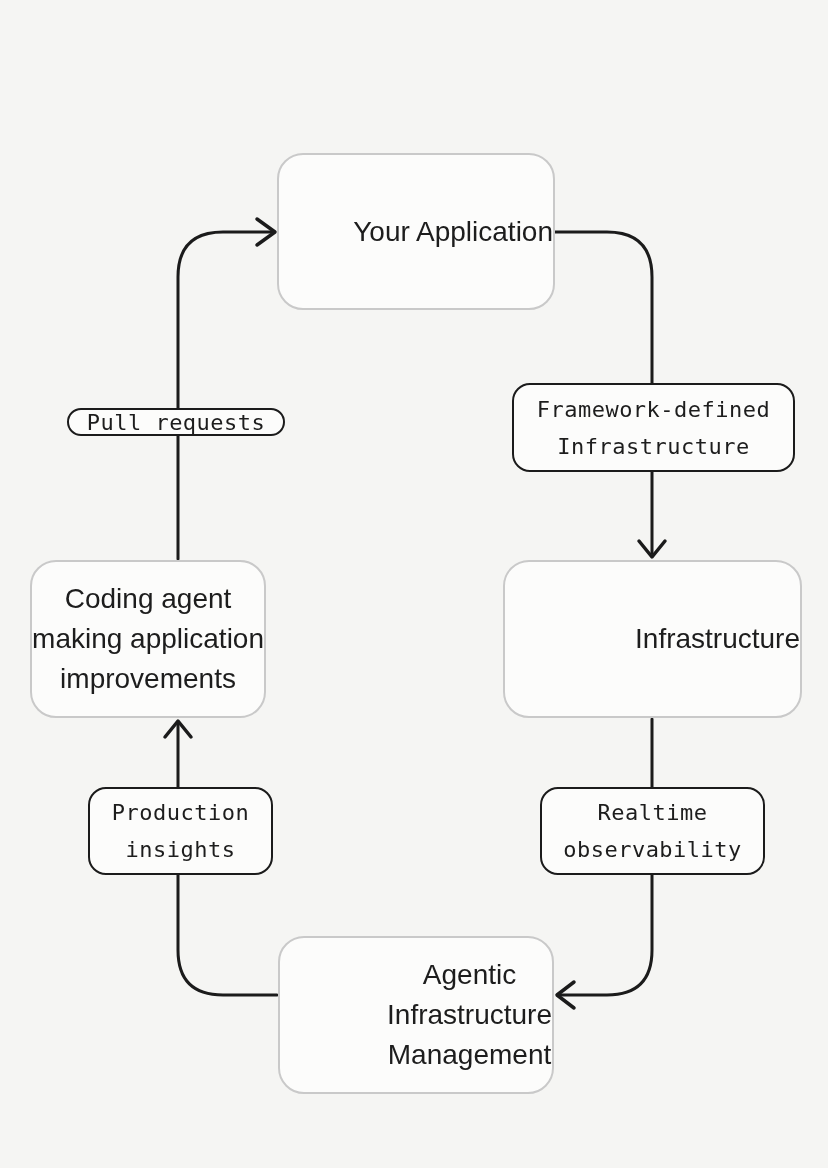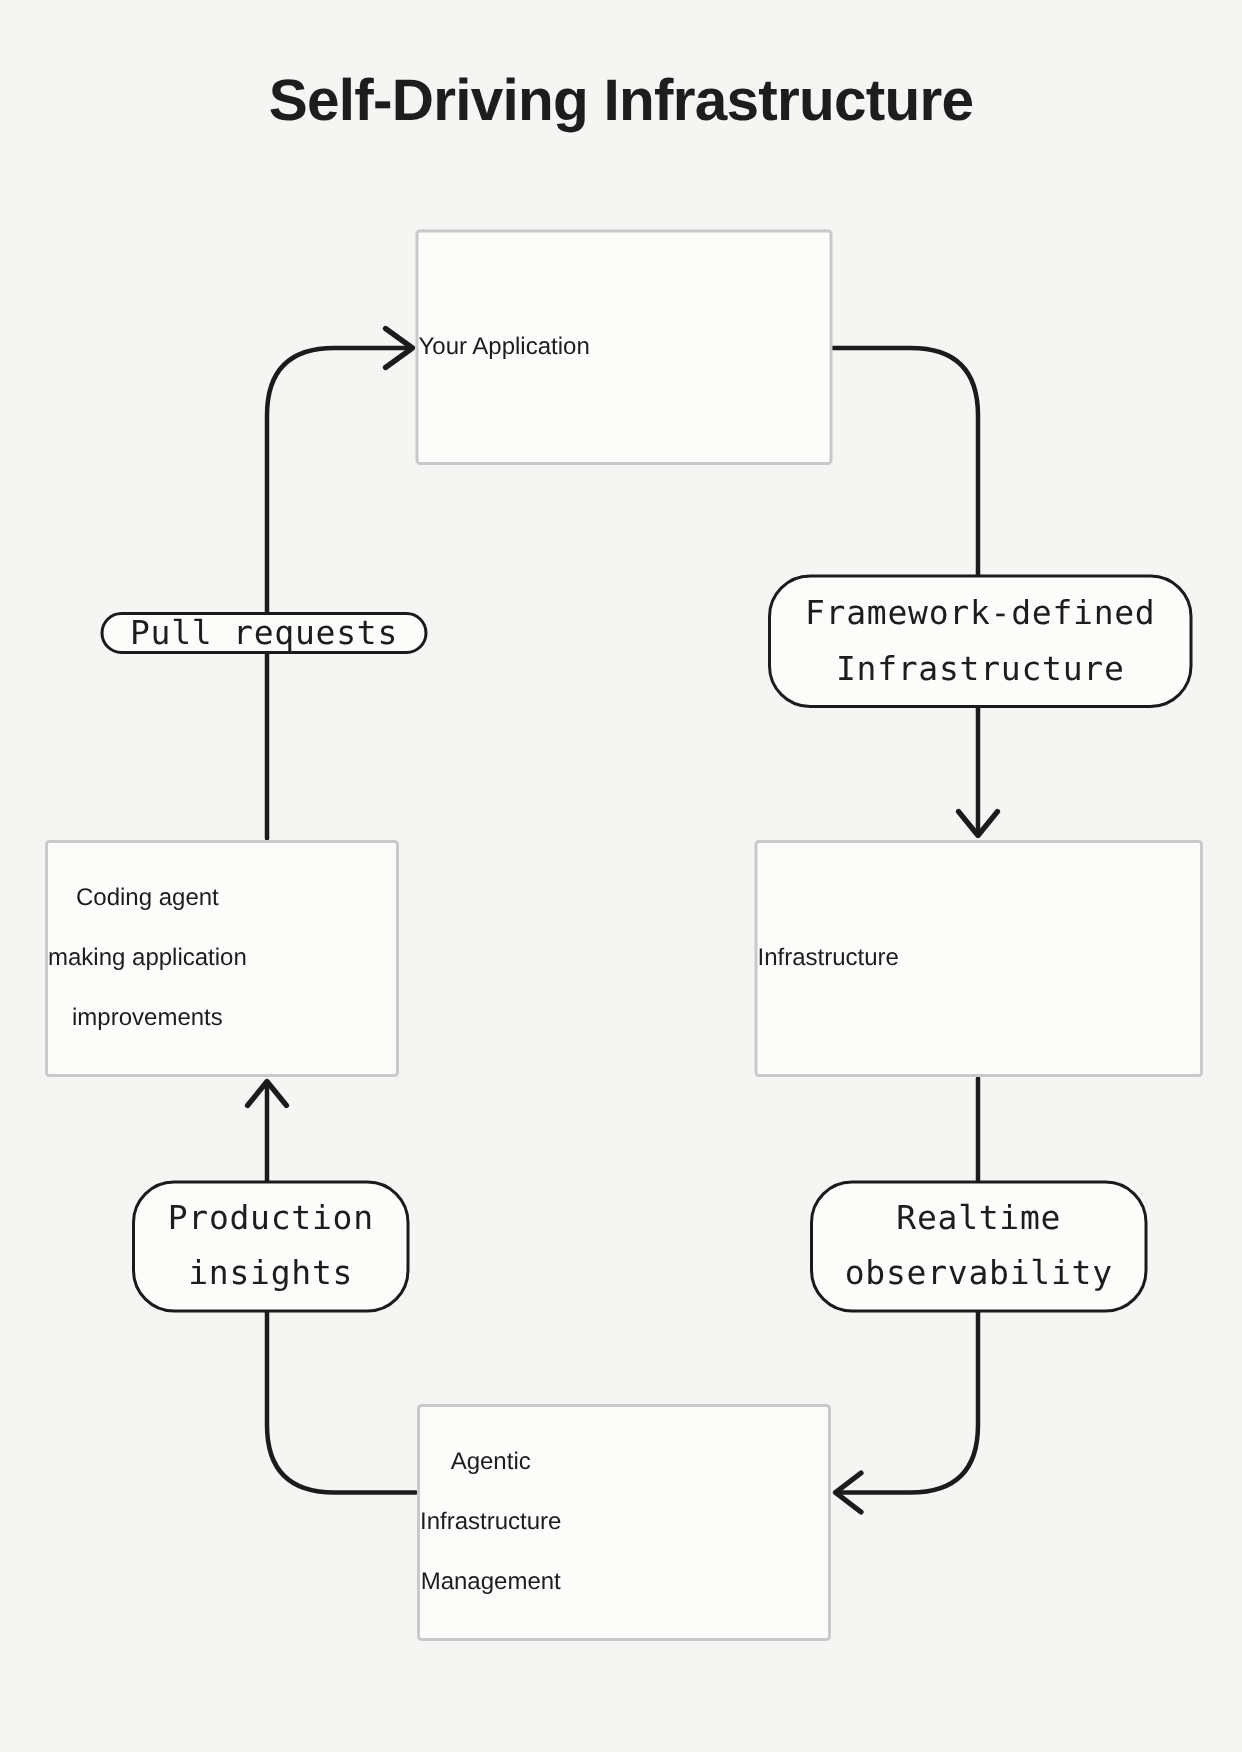--- a/index.html
+++ b/index.html
@@ -41,33 +41,33 @@
     stroke-width:3;
     stroke-linecap:round;
     stroke-linejoin:round;
   }
   .arrows polyline{stroke-width:3.5;}
   .node{
     position:absolute;
     box-sizing:border-box;
     background:var(--node-fill);
     border:2px solid var(--node-border);
-    border-radius:3px;
-    display:flex;align-items:center;justify-content:flex-start;
+    border-radius:26px;
+    display:flex;align-items:center;justify-content:flex-end;
     text-align:center;
-    font-size:16px;line-height:40px;
+    font-size:28px;line-height:40px;
     color:var(--text);
     white-space:pre-line;
   }
   .pill{
     position:absolute;
     box-sizing:border-box;
     background:var(--node-fill);
     border:2px solid var(--line);
-    border-radius:28px;
+    border-radius:18px;
     display:flex;align-items:center;justify-content:center;
     text-align:center;
     font-family:"DejaVu Sans Mono","Liberation Mono",monospace;
     font-size:22px;line-height:37px;
     letter-spacing:0.5px;
     color:var(--text);
     white-space:pre-line;
   }
   .pill--single{border-radius:999px;}
   .node--your-application{left:277px;top:153px;width:278px;height:157px;}
@@ -77,21 +77,20 @@
   .pill--pull-requests{left:67px;top:408px;width:218px;height:28px;}
   .pill--framework{left:512px;top:383px;width:283px;height:89px;}
   .pill--realtime{left:540px;top:787px;width:225px;height:88px;}
   .pill--production{left:88px;top:787px;width:185px;height:88px;align-items:center;}
 </style>
 </head>
 <body>
 
 <div class="canvas">
 
-  <h1 class="title">Self-Driving Infrastructure</h1>
 
   <svg class="arrows" viewBox="0 0 828 1168" xmlns="http://www.w3.org/2000/svg">
 
     <g>
       <path d="M 178 559 L 178 277 Q 178 232 223 232 L 272 232"></path>
       <polyline points="257,219 275,232 257,245"></polyline>
     </g>
 
     <g>
       <path d="M 555 232 L 607 232 Q 652 232 652 277 L 652 553"></path>

